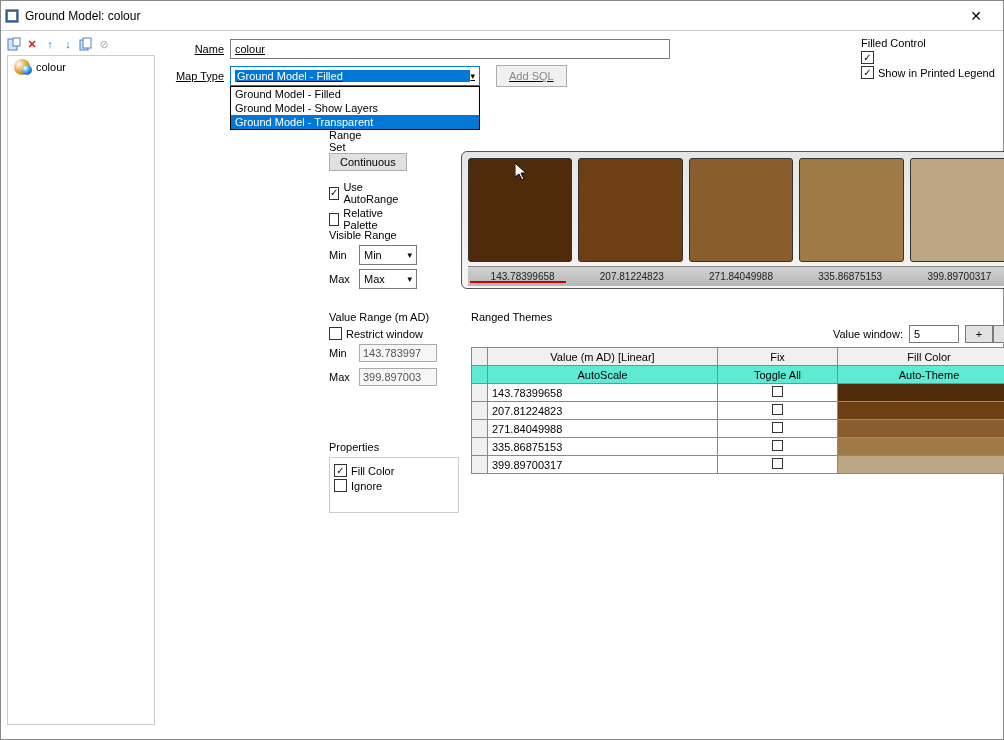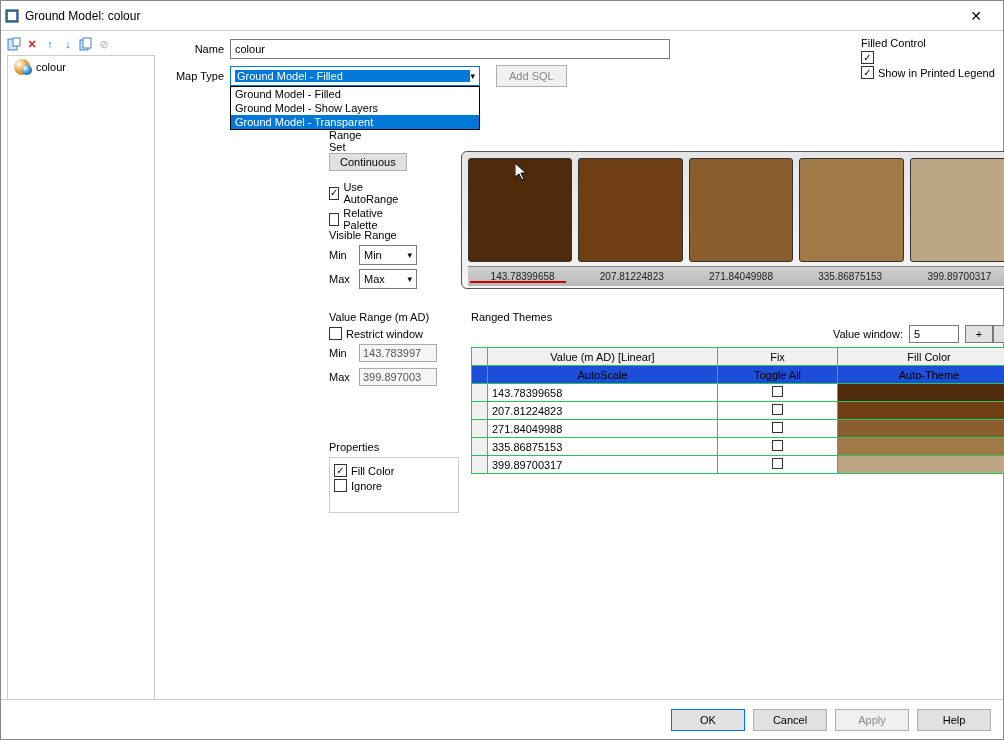--- a/index.html
+++ b/index.html
@@ -10,21 +10,21 @@
   .titlebar .title { flex:1; font-size:12px;}
   .titlebar .close { width:46px; height:30px; display:flex; align-items:center; justify-content:center; font-size:14px;}
   .body { display:flex; height:calc(100% - 70px);}
   .left { width:160px; padding:6px; }
   .toolbar { display:flex; gap:4px; margin-bottom:4px; align-items:center;}
   .toolbar span { width:14px; height:14px; display:flex; align-items:center; justify-content:center;}
   .tree { border:1px solid #ccc; height:670px; background:#fff;}
   .tree-item { display:flex; align-items:center; gap:6px; padding:3px 6px;}
   .tree-sphere { width:16px; height:16px; border-radius:50%; background:radial-gradient(circle at 5px 5px,#fff,#e0a030,#a36c20); display:inline-block; position:relative;}
   .tree-sphere.group::after { content:""; position:absolute; width:10px; height:10px; border-radius:50%; background:radial-gradient(circle at 3px 3px,#fff,#3090d8,#154a80); left:8px; top:6px;}
-  .main { flex:1; padding:8px 4px 0 8px; position:relative;}
+  .main { flex:1; padding:8px 4px 0 8px; position:relative;text-decoration:underline;}
   .row { display:flex; align-items:center; margin-bottom:6px;}
   .lbl { width:55px; text-align:right; margin-right:6px;}
   input[type=text].name { width:440px; height:20px; border:1px solid #7a7a7a; padding:1px 4px;}
   .maptype { position:relative;}
   .combo { width:250px; height:20px; border:1px solid #0078d7; background:#fff; display:flex; align-items:center; padding:0 4px; justify-content:space-between;}
   .combo .arrow { font-size:9px;}
   .dropdown { position:absolute; top:20px; left:0; width:250px; border:1px solid #000; background:#fff; z-index:50;}
   .dropdown div { padding:1px 4px;}
   .dropdown div.sel { background:#0078d7; color:#fff;}
   .btn { border:1px solid #adadad; background:#e1e1e1; padding:2px 12px; height:22px; display:inline-flex; align-items:center; justify-content:center;}
@@ -51,21 +51,21 @@
   .props { position:absolute; left:168px; top:410px; width:130px;}
   .propbox { border:1px solid #ccc; height:56px; padding:4px; margin-top:4px;}
   .ranged { position:absolute; left:310px; top:280px; width:550px;}
   .valcount { display:flex; align-items:center; gap:6px; justify-content:flex-end; margin:2px 0 4px 0;}
   .valcount input { width:50px; height:18px; border:1px solid #7a7a7a; padding:0 4px;}
   .plusminus { display:flex;}
   .plusminus span { width:28px; height:18px; border:1px solid #7a7a7a; display:flex; align-items:center; justify-content:center; background:#e1e1e1;}
   table { border-collapse:collapse; width:100%;}
   th,td { border:1px solid #22c55e; padding:2px 4px; height:18px; font-weight:normal;}
   th { background:#f0f0f0;}
-  .sub th { background:#1d4ed8;}
+  .sub th { background:#5eead4;}
   td.val { font-size:11px;}
   td.fix { text-align:center;}
   .chksm { display:inline-block; width:11px; height:11px; border:1px solid #333;}
   td.fill { padding:0; position:relative;}
   .fillcell { height:100%; display:flex;}
   .fillmain { flex:1;}
   .footer { position:absolute; bottom:0; left:0; right:0; height:40px; border-top:1px solid #ccc; display:flex; justify-content:flex-end; align-items:center; gap:8px; padding:0 12px; background:#fff;}
   .footer .btn { width:74px; justify-content:center;}
   .footer .btn.primary { border:1px solid #0078d7;}
   .cursor { position:absolute; left:354px; top:132px; z-index:60; pointer-events:none;}
@@ -315,19 +315,13 @@
             </tbody>
         </table>
       </div>
 
       <svg class="cursor" width="16" height="20">
         <polygon points="0,0 0,14 4,11 7,17 9,16 6,10 11,10" fill="#fff" stroke="#000" stroke-width="1"></polygon>
       </svg>
     </div>
   </div>
 
-  <div class="footer">
-    <span class="btn primary">OK</span>
-    <span class="btn">Cancel</span>
-    <span class="btn disabled">Apply</span>
-    <span class="btn">Help</span>
-  </div>
 </div>
 
 </body></html>

